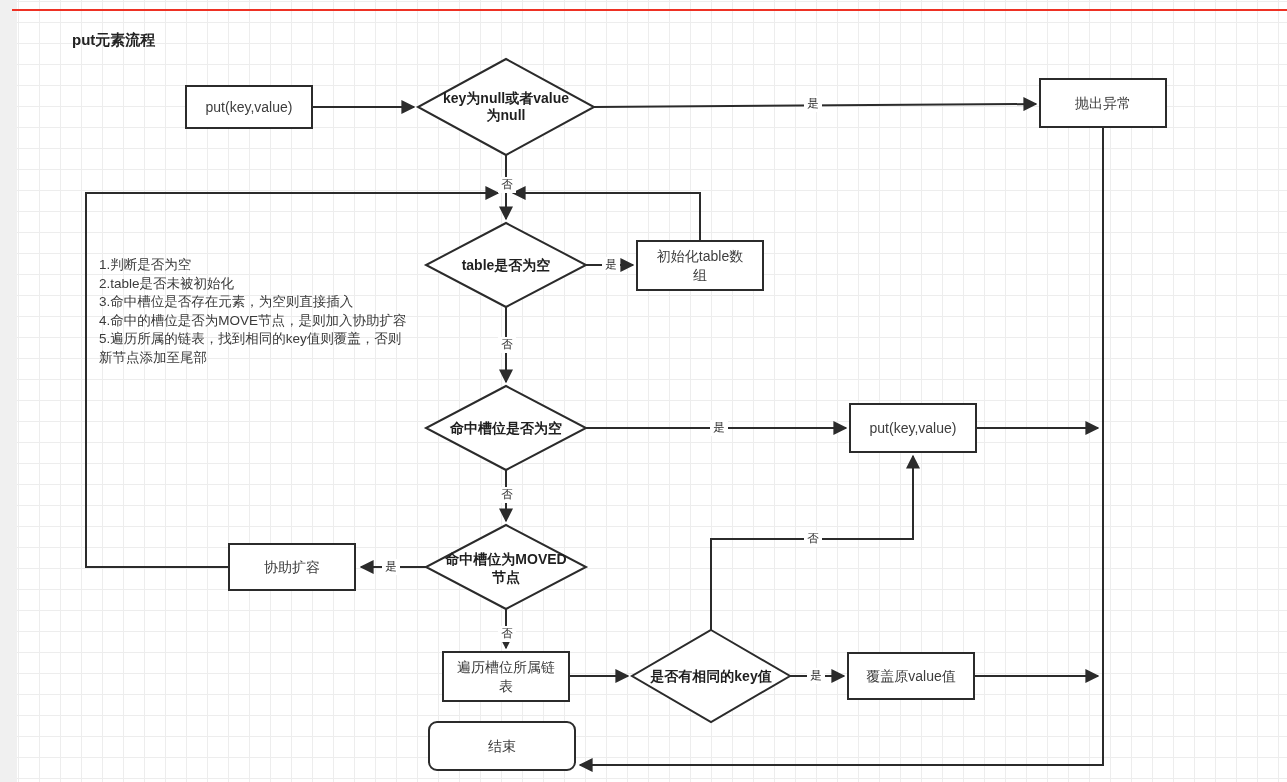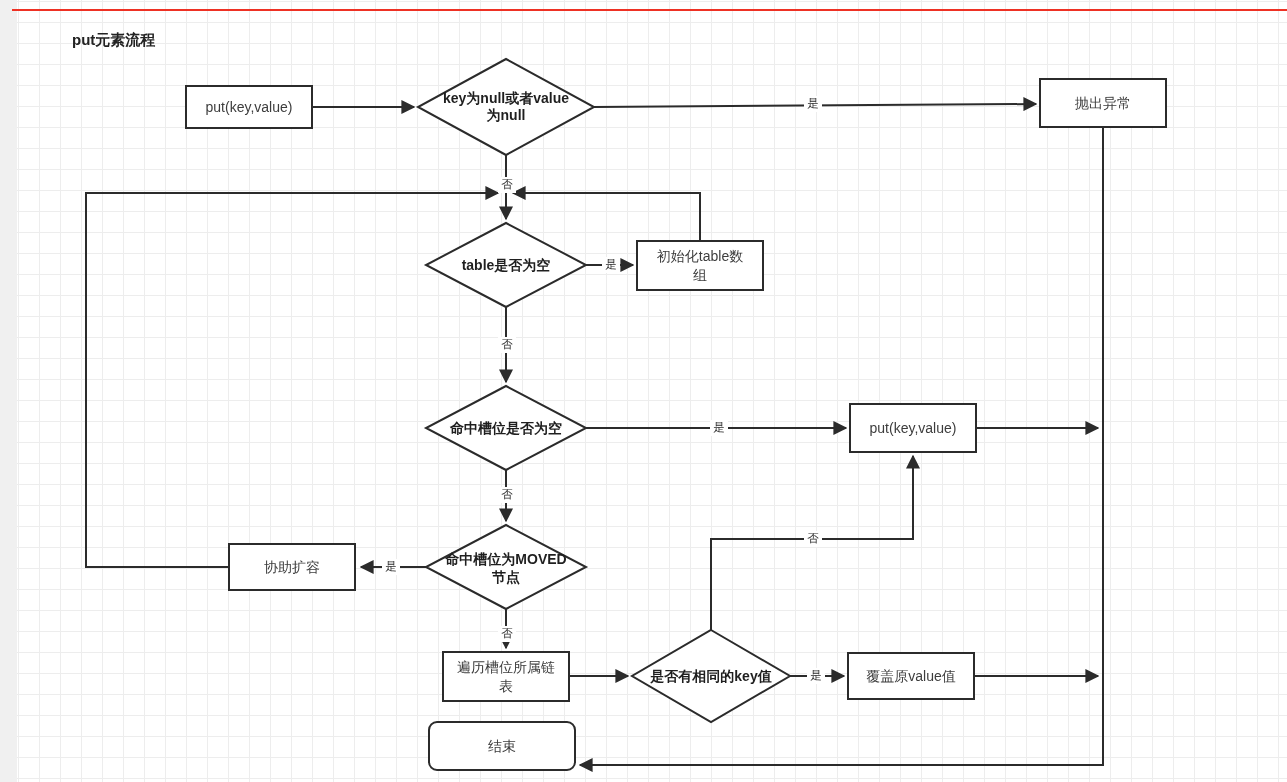--- a/index.html
+++ b/index.html
@@ -112,20 +112,26 @@
 <body>
 
 <div id="canvas">
 
   <div id="grid"></div>
   <div id="gutter"></div>
   <div id="redline"></div>
 
   <div class="title">put元素流程</div>
 
+  <div class="note">1.判断是否为空
+2.table是否未被初始化
+3.命中槽位是否存在元素，为空则直接插入
+4.命中的槽位是否为MOVE节点，是则加入协助扩容
+5.遍历所属的链表，找到相同的key值则覆盖，否则
+新节点添加至尾部</div>
 
   <svg id="diagram" viewBox="0 0 1287 782" xmlns="http://www.w3.org/2000/svg">
     <defs>
       <marker id="arrow" viewBox="0 0 10 10" refX="9" refY="5" markerWidth="7" markerHeight="7" orient="auto-start-reverse">
         <path d="M 0 0 L 10 5 L 0 10 z" fill="#2b2b2b"></path>
       </marker>
     </defs>
 
     <g>
 

